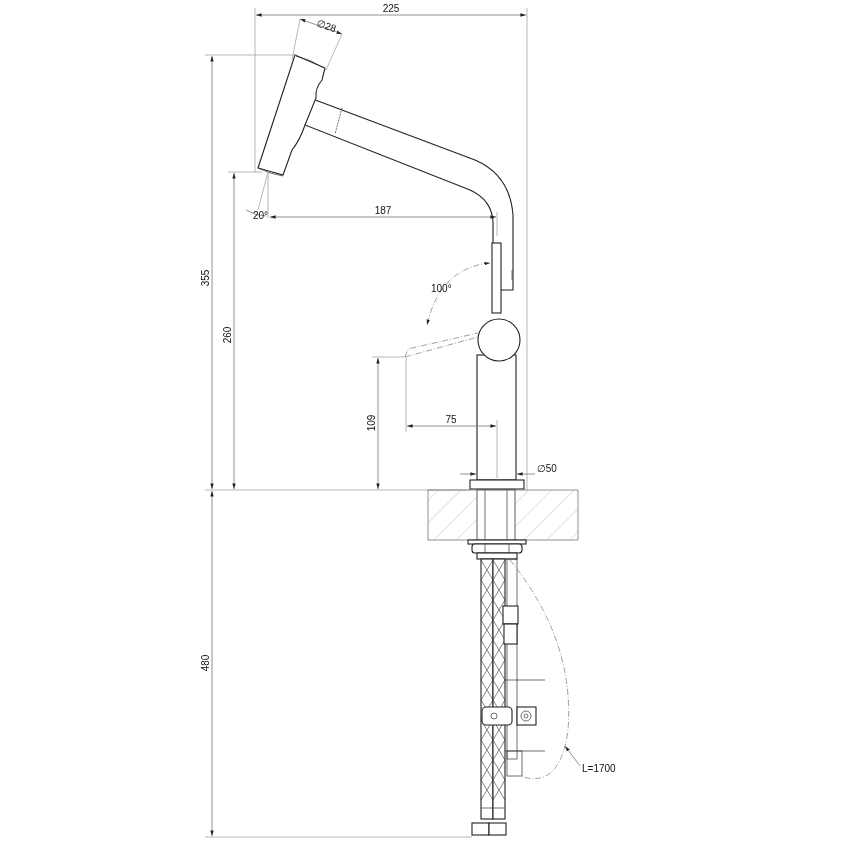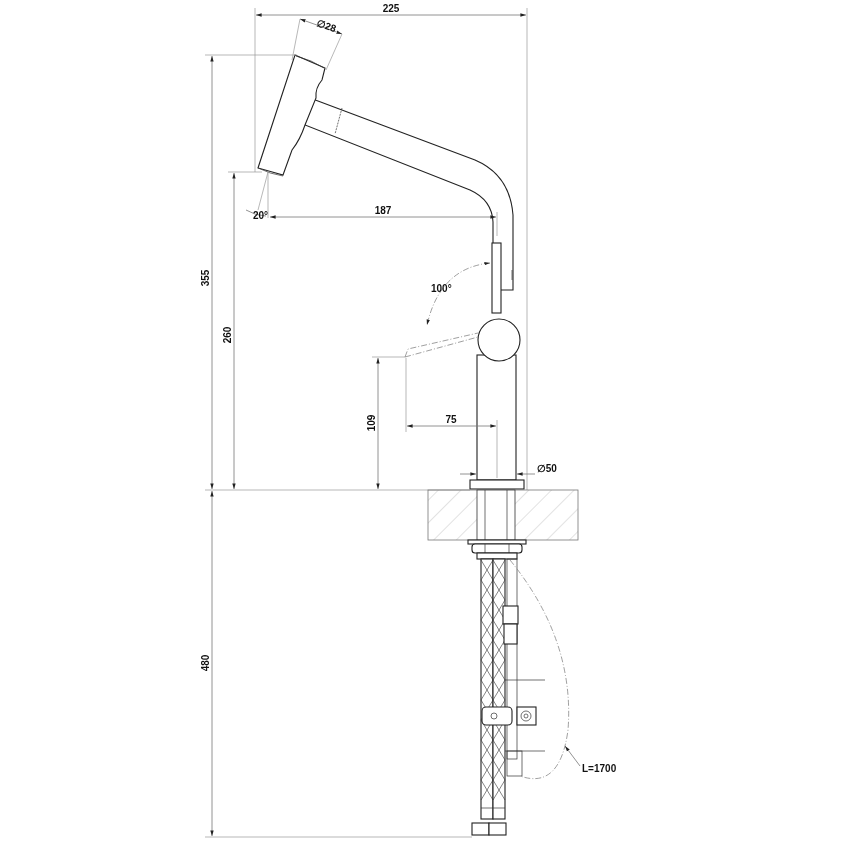--- a/index.html
+++ b/index.html
@@ -1,17 +1,17 @@
 <!DOCTYPE html>
 <html><head>
 <meta charset="utf-8">
 <style>
   html, body { margin: 0; padding: 0; background: #ffffff; }
   body { width: 850px; height: 850px; overflow: hidden; font-family: "Liberation Sans", sans-serif; }
-  #drawing { position: absolute; left: 0; top: 0; width: 850px; height: 744px; font-weight: bold; }
+  #drawing { position: absolute; left: 0; top: 0; width: 850px; height: 744px; }
   svg text { font-family: "Liberation Sans", sans-serif; font-size: 10px; fill: #111; }
   .dim { stroke: #777; stroke-width: 0.8; fill: none; }
   .ext { stroke: #999; stroke-width: 0.7; fill: none; }
   .body { stroke: #222; stroke-width: 1.1; fill: #fff; }
   .thin { stroke: #333; stroke-width: 0.7; fill: none; }
   .dash { stroke: #888; stroke-width: 0.8; fill: none; stroke-dasharray: 6 2 1 2; }
   .braid { stroke: #333; stroke-width: 0.6; fill: none; }
 </style>
 </head>
 <body>

